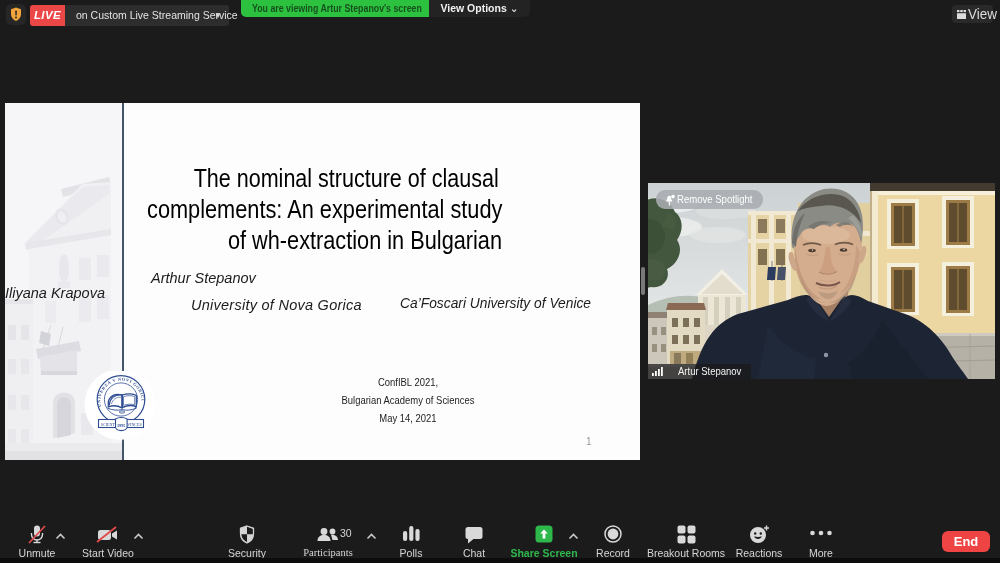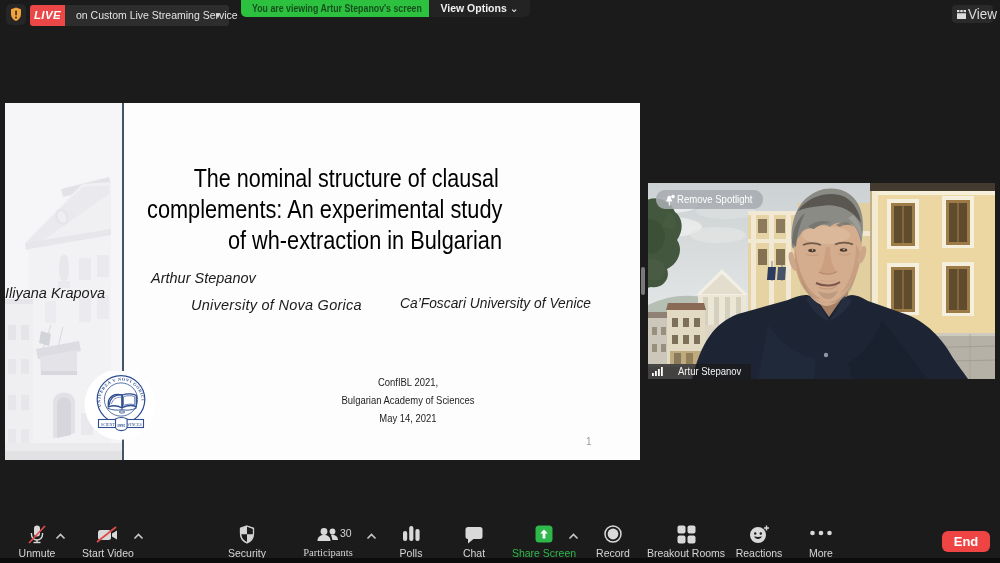--- a/index.html
+++ b/index.html
@@ -415,21 +415,21 @@
     <div class="lab">Polls</div>
   </div>
 
   <div class="tb" style="left:454px; top:0; width:40px;">
     <svg width="22" height="24" viewBox="0 0 22 24" style="margin-top:6px">
       <path d="M5 4 h12 a2.5 2.5 0 0 1 2.5 2.5 v7 a2.5 2.5 0 0 1 -2.5 2.5 h-6.5 l-5.5 4.5 v-4.5 h-0 a2.5 2.5 0 0 1 -2.5 -2.5 v-7 a2.5 2.5 0 0 1 2.5 -2.5 Z" fill="#d9d9d9"></path>
     </svg>
     <div class="lab">Chat</div>
   </div>
 
-  <div class="tb green" style="left:515px; top:0; width:58px;">
+  <div class="tb green" style="left:515px; top:0; width:58px;font-weight:bold;">
     <svg width="22" height="24" viewBox="0 0 22 24" style="margin-top:6px">
       <rect x="2.5" y="2.5" width="17" height="17" rx="3.5" fill="#2eb84c"></rect>
       <path d="M11 6.5 L14.8 10.5 H12.4 V15.5 H9.6 V10.5 H7.2 Z" fill="#fff"></path>
     </svg>
     <div class="lab green">Share Screen</div>
   </div>
   <svg class="caret" style="left:568px; top:15.5px;" width="11" height="7" viewBox="0 0 11 7">
       <path d="M1.5 5.5 L5.5 1.5 L9.5 5.5" stroke="#c9c9c9" stroke-width="1.6" fill="none"></path>
     </svg>
 

